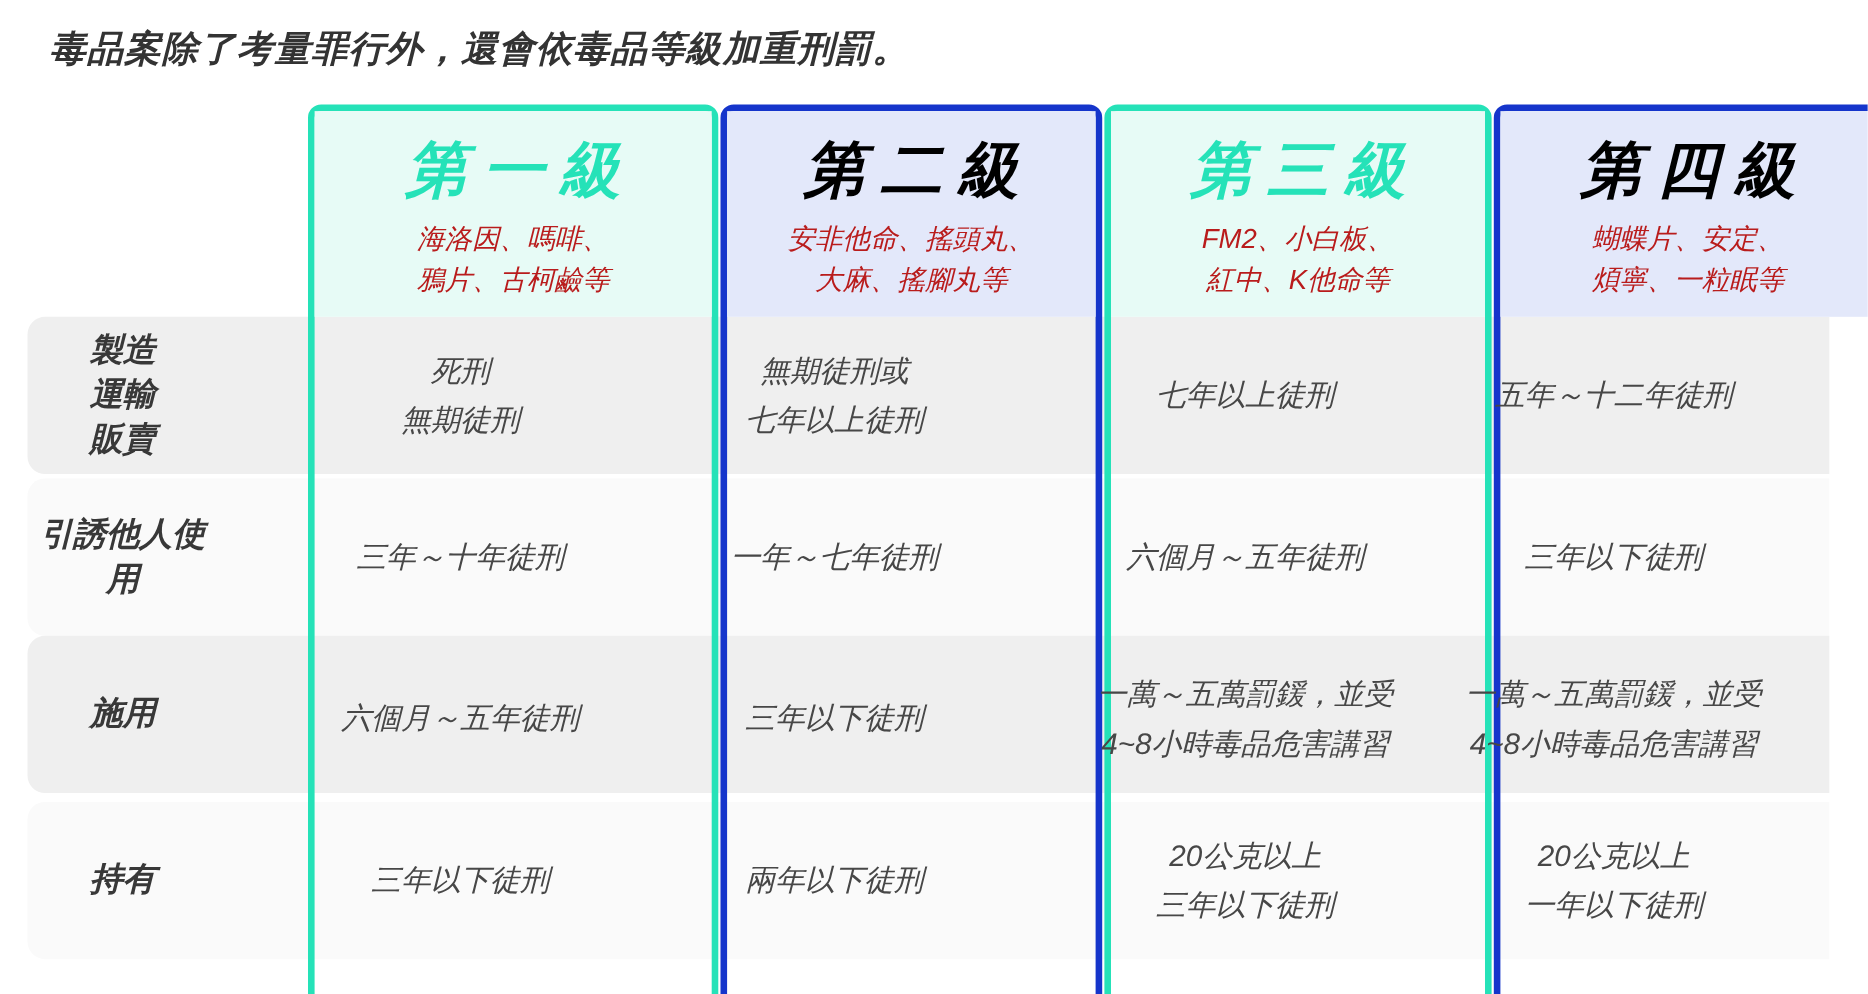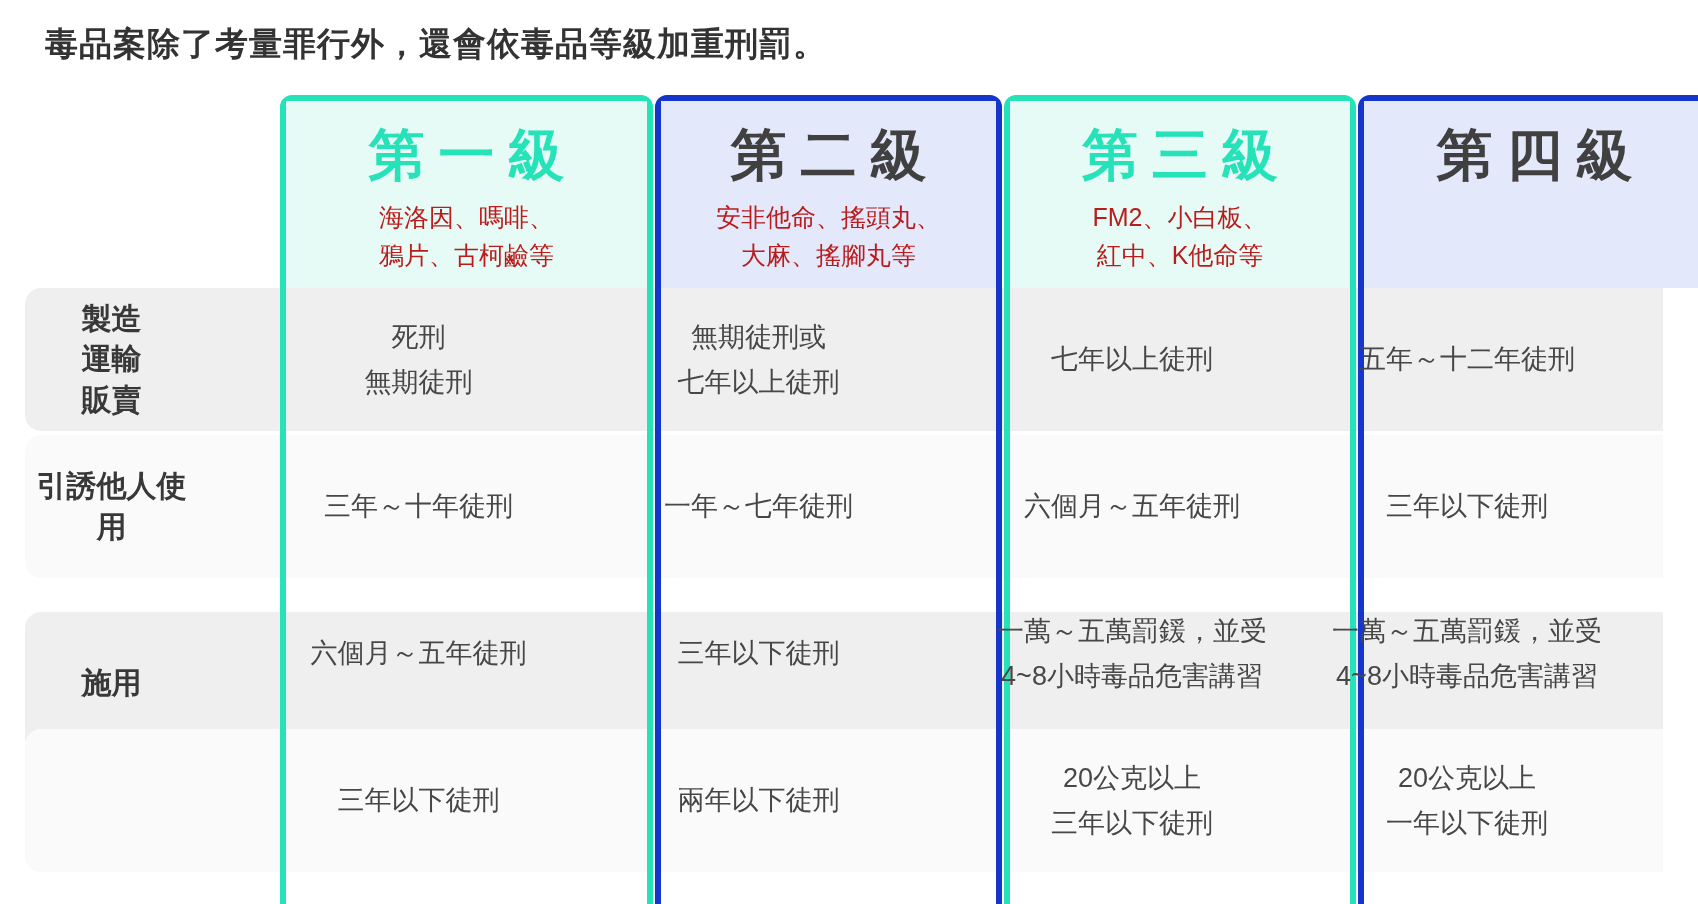--- a/index.html
+++ b/index.html
@@ -1,28 +1,29 @@
 <!DOCTYPE html>
 <html lang="zh-Hant"><head>
 <meta charset="utf-8">
 <style>
   html,body{margin:0;padding:0;background:#ffffff;}
   .canvas{
     position:relative;width:1698px;height:904px;background:#ffffff;overflow:hidden;
     font-family:"Liberation Sans",sans-serif;
+    font-style:italic;
   }
   .page-title{
     position:absolute;left:45px;top:22px;
     font-size:33px;font-weight:700;color:#333333;letter-spacing:1px;
   }
   
   .band{position:absolute;left:25px;width:1638px;height:143px;border-radius:16px 0 0 16px;z-index:1;}
   .band.gray{background:#EFEFEF;}
   .band.light{background:#FAFAFA;}
-  .bt0{top:288px}.bt1{top:435px}.bt2{top:612px}.bt3{top:729px}
+  .bt0{top:288px}.bt1{top:435px}.bt2{top:578px}.bt3{top:729px}
   
   .row-label{
     position:absolute;left:25px;width:173px;height:143px;z-index:2;
     display:flex;align-items:center;justify-content:center;text-align:center;
     font-size:30px;font-weight:700;color:#383838;line-height:1.35;white-space:pre-line;
   }
   
   .col{
     position:absolute;top:95px;height:892px;box-sizing:border-box;
     border:6px solid;border-radius:12px;z-index:2;background:transparent;margin-left:48px;
@@ -37,21 +38,21 @@
     height:187px;box-sizing:border-box;padding-top:26px;
     display:flex;flex-direction:column;align-items:center;
   }
   .teal .col-header{background:#E7FBF6;}
   .blue .col-header{background:#E3E8FA;}
   .col-title{
     font-size:56px;font-weight:900;letter-spacing:14px;padding-left:14px;
     line-height:1.0;
   }
   .teal .col-title{color:#25E2B8;}
-  .blue .col-title{color:#404040;}
+  .blue .col-title{color:#000000;}
   .col-subtitle{
     margin-top:16px;font-size:25px;color:#b91c1c;line-height:1.5;
     text-align:center;white-space:pre-line;
   }
   
   .cell{
     position:absolute;height:143px;z-index:3;
     display:flex;align-items:center;justify-content:center;text-align:center;
     font-size:27px;color:#474747;line-height:1.65;white-space:pre-line;
   }
@@ -71,20 +72,21 @@
   <div class="band gray bt0"></div>
   <div class="band light bt1"></div>
   <div class="band gray bt2"></div>
   <div class="band light bt3"></div>
 
   <div class="row-label bt0">製造
 運輸
 販賣</div>
   <div class="row-label bt1">引誘他人使用</div>
   <div class="row-label bt2">施用</div>
+  <div class="row-label bt3">持有</div>
 
   <div class="col teal col-0">
     <div class="col-header">
       <div class="col-title">第一級</div>
       <div class="col-subtitle">海洛因、嗎啡、
 鴉片、古柯鹼等</div>
     </div>
   </div>
   <div class="col blue col-1">
     <div class="col-header">
@@ -96,20 +98,22 @@
   <div class="col teal col-2">
     <div class="col-header">
       <div class="col-title">第三級</div>
       <div class="col-subtitle">FM2、小白板、
 紅中、K他命等</div>
     </div>
   </div>
   <div class="col blue col-3">
     <div class="col-header">
       <div class="col-title">第四級</div>
+      <div class="col-subtitle">蝴蝶片、安定、
+煩寧、一粒眠等</div>
     </div>
   </div>
 
   <div class="cell cr0 cc0">死刑
 無期徒刑</div>
   <div class="cell cr0 cc1">無期徒刑或
 七年以上徒刑</div>
   <div class="cell cr0 cc2">七年以上徒刑</div>
   <div class="cell cr0 cc3">五年～十二年徒刑</div>
 

